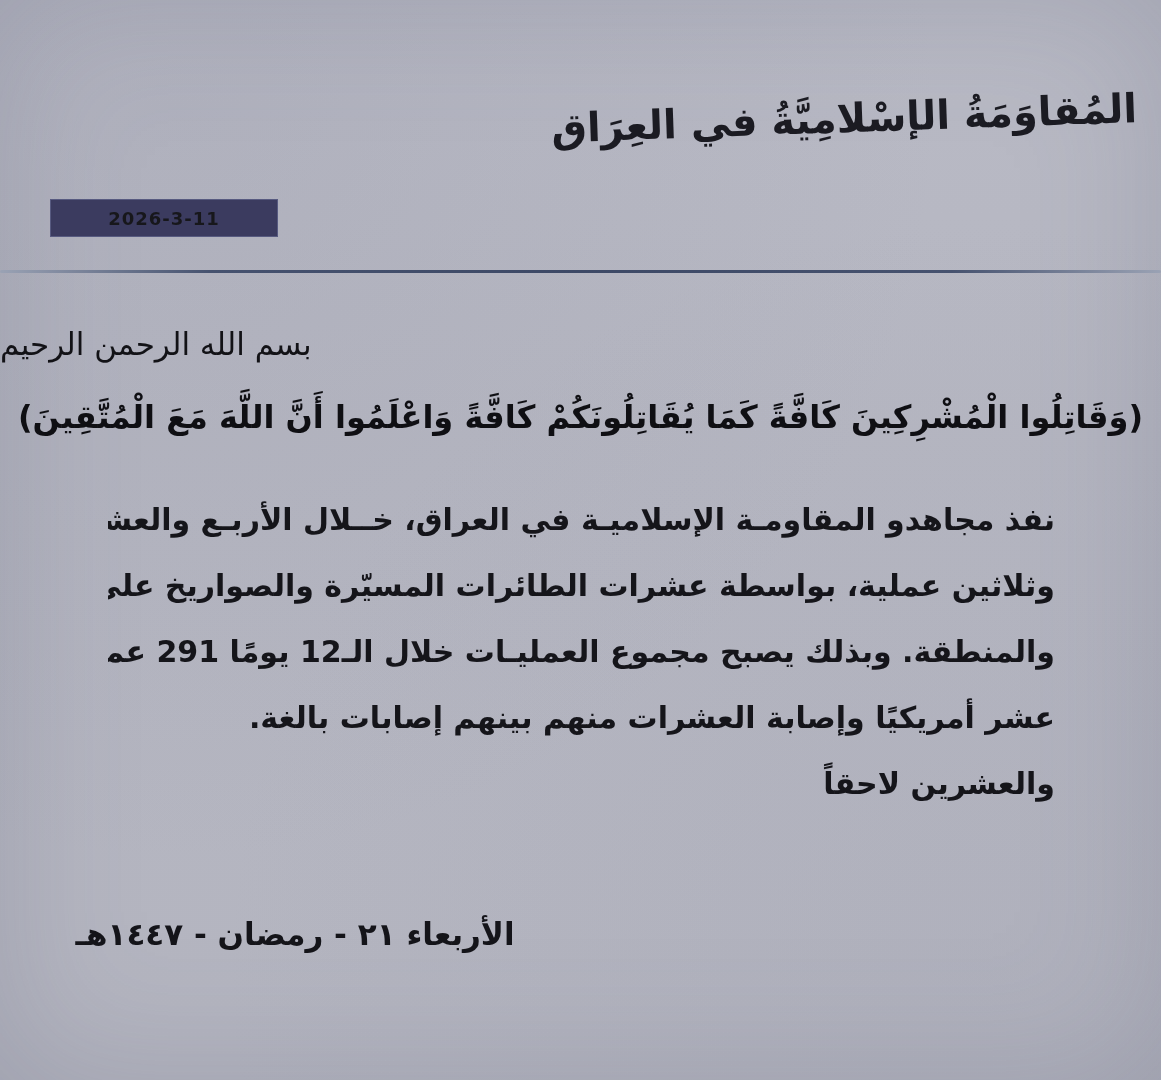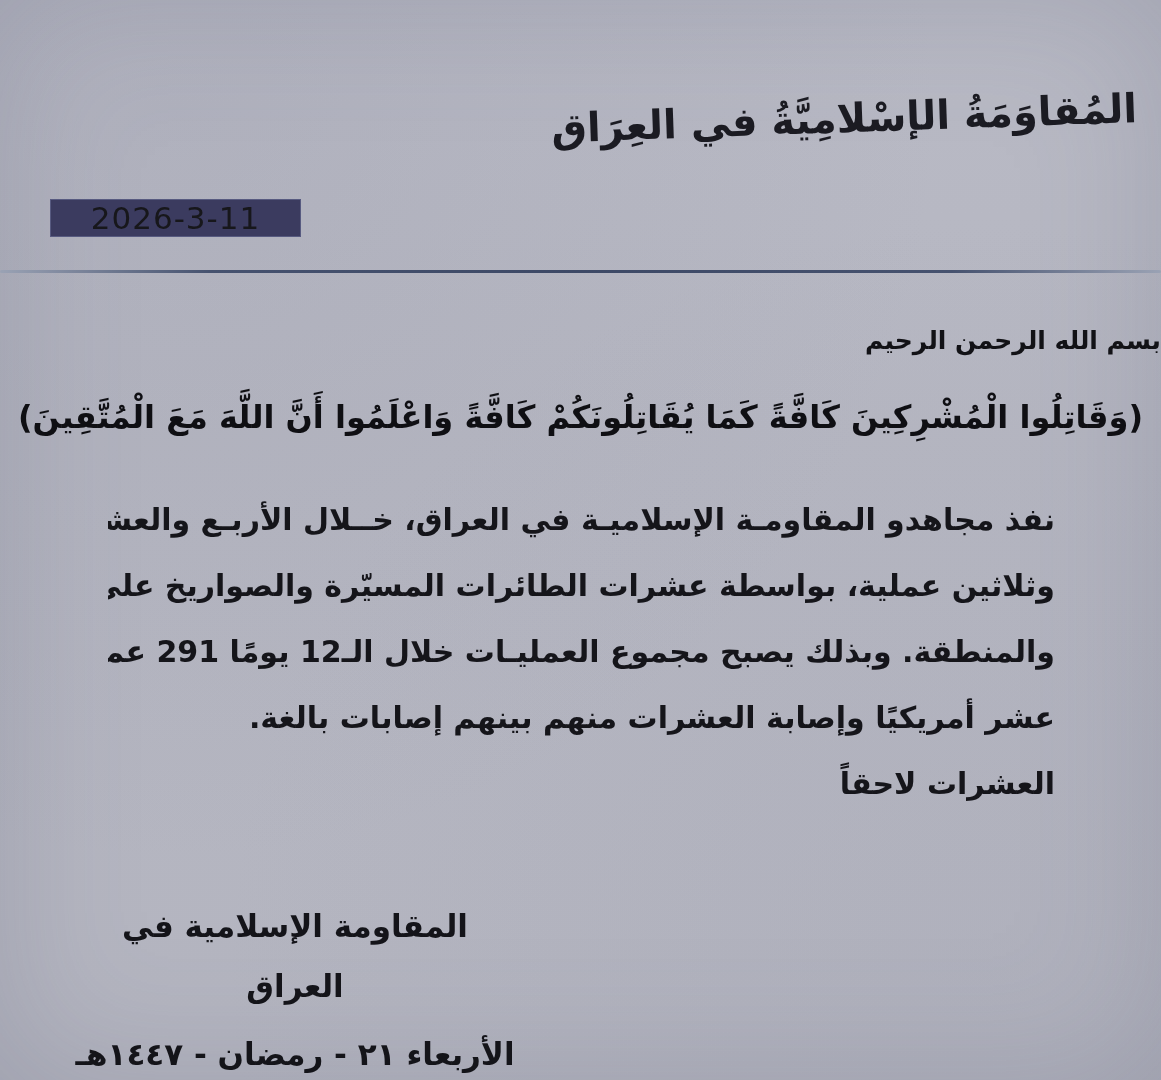--- a/index.html
+++ b/index.html
@@ -24,40 +24,40 @@
     font-size:40px;font-weight:bold;
     color:#1b1b22;
     transform:rotate(-2deg);
     transform-origin:right center;
     letter-spacing:-1px;
     line-height:1.2;
     white-space:nowrap;
   }
   .date-badge{
     position:absolute;left:50px;top:199px;
-    width:251px;height:38px;
+    width:228px;height:38px;
     display:flex;align-items:center;justify-content:center;
     background:#3b3b5f;
     border:1px solid #575a80;
     box-sizing:border-box;
-    font-size:31px;font-weight:400;
+    font-size:18px;font-weight:700;
     letter-spacing:1px;
     direction:ltr;
   }
   .rule{
     position:absolute;top:270px;left:0;
     width:100%;height:3px;
     background:linear-gradient(to right,#9aa2b4 0%,#46526f 18%,#3d4966 50%,#46526f 82%,#9aa2b4 100%);
     border-radius:2px;
   }
   
   .basmala{
     position:absolute;top:326px;left:0;right:0;
-    text-align:right;
-    font-size:25px;font-weight:bold;
+    text-align:left;
+    font-size:31px;font-weight:normal;
     color:#121216;
   }
   .verse{
     position:absolute;left:0;right:0;
     text-align:center;
     font-size:32px;font-weight:bold;
     color:#0f0f13;
   }
   .verse-top{top:398px;}
   .verse-bottom{top:822px;}
@@ -112,21 +112,20 @@
 
   <div class="verse verse-top">(وَقَاتِلُوا الْمُشْرِكِينَ كَافَّةً كَمَا يُقَاتِلُونَكُمْ كَافَّةً وَاعْلَمُوا أَنَّ اللَّهَ مَعَ الْمُتَّقِينَ)</div>
 
   <div class="paragraph">
     <div class="pline">نفذ مجاهدو المقاومـة الإسلاميـة في العراق، خــلال الأربـع والعشرين ساعـة الماضية، إحدى</div>
     <div class="pline">وثلاثين عملية، بواسطة عشرات الطائرات المسيّرة والصواريخ على قواعد الاحتـلال في العراق</div>
     <div class="pline">والمنطقة. وبذلك يصبح مجموع العمليـات خلال الـ12 يومًا 291 عملية، أسفرت عن مقتل ثلاثة</div>
     <div class="pline last">عشر أمريكيًا وإصابة العشرات منهم بينهم إصابات بالغة.</div>
   </div>
 
-  <div class="details-line">العشرات لاحقاً</div>
+  <div class="details-line">والعشرين لاحقاً</div>
 
 
   <div class="signature-block">
-    <div class="signature-name">المقاومة الإسلامية في العراق</div>
     <div class="signature-date">الأربعاء ٢١ - رمضان - ١٤٤٧هـ</div>
   </div>
 
 </div>
 
 </body></html>

